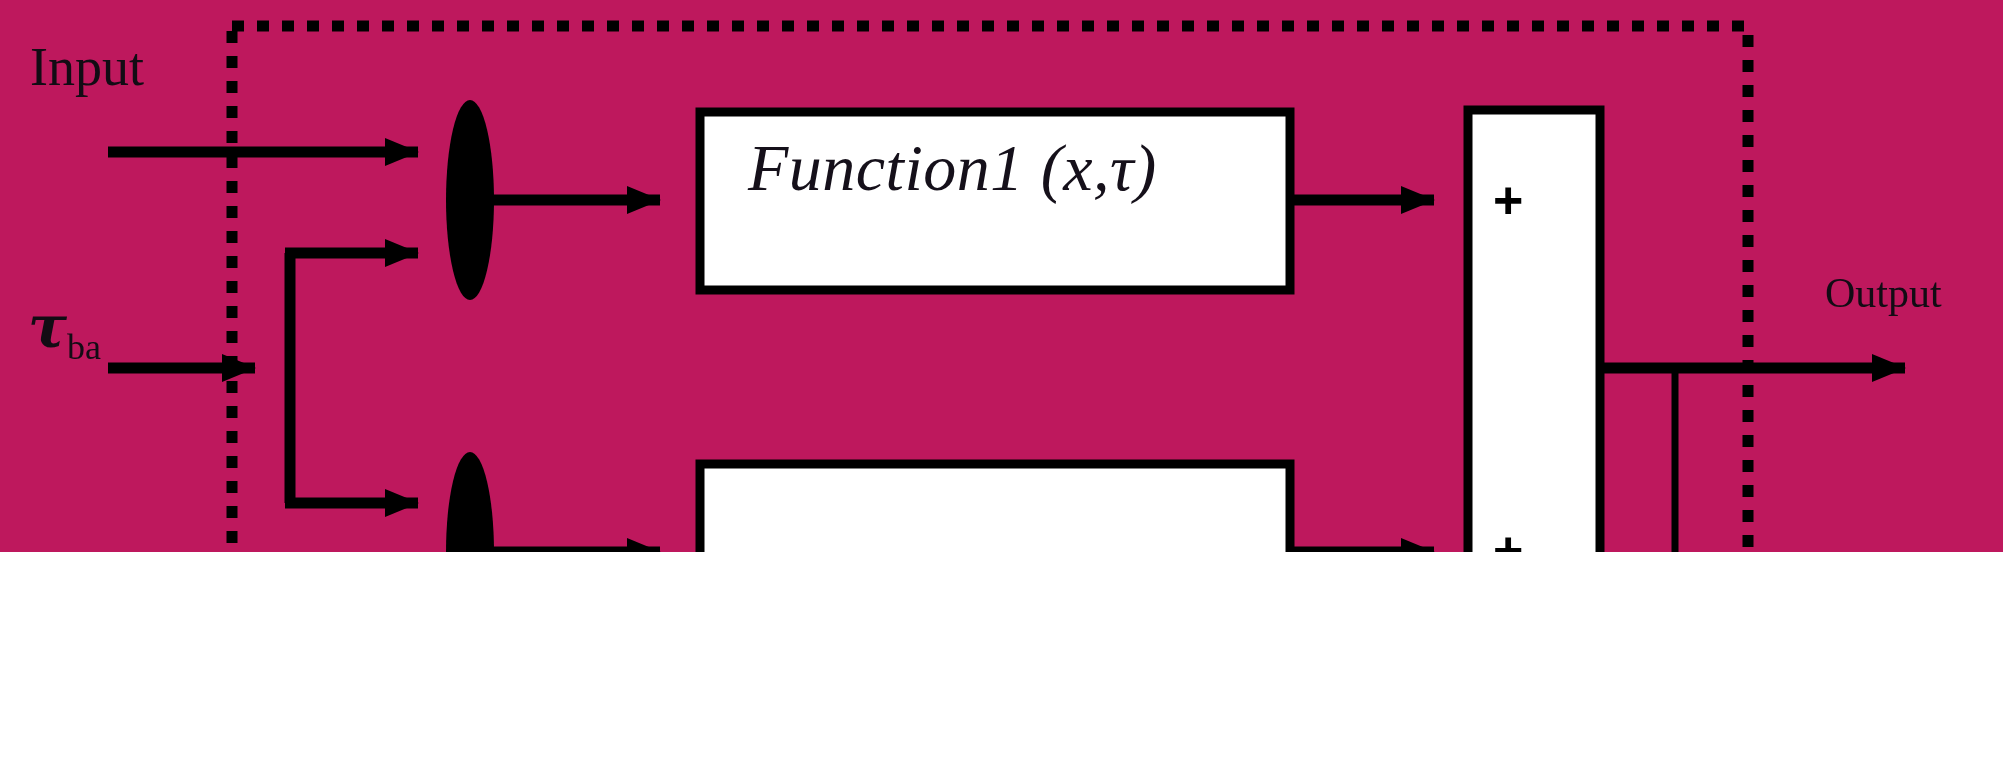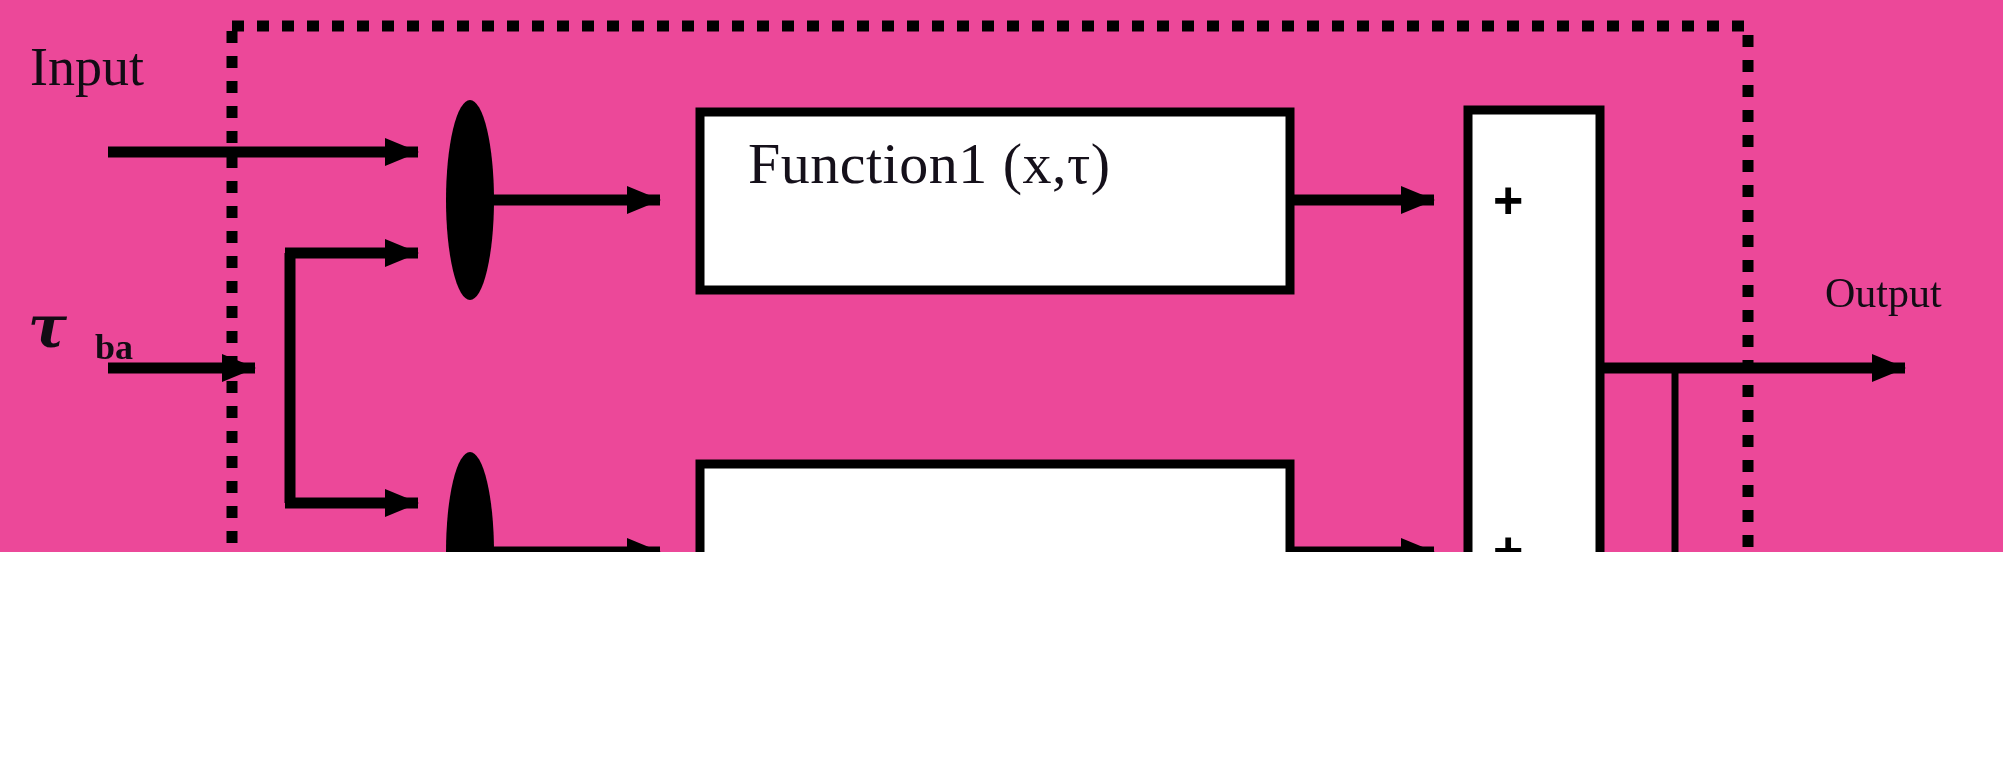--- a/index.html
+++ b/index.html
@@ -5,21 +5,21 @@
 <style>
   html, body {
     margin: 0;
     padding: 0;
     background: #ffffff;
   }
   #stage {
     position: relative;
     width: 2003px;
     height: 552px;
-    background: #ec4899;
+    background: #be185d;
     overflow: hidden;
     font-family: "Liberation Serif", "DejaVu Serif", serif;
   }
   #diagram-svg {
     position: absolute;
     left: 0;
     top: 0;
     width: 2003px;
     height: 780px;
     display: block;
@@ -49,30 +49,30 @@
     font-weight: bold;
   }
   #label-tau-ba .tau-sym {
     font-style: italic;
     font-family: "DejaVu Serif", "Liberation Serif", serif;
     font-weight: bold;
     font-size: 58px;
   }
   #label-tau-ba .tau-sub {
     font-size: 36px;
-    font-weight: bold;
+    font-weight: normal;
     vertical-align: sub;
     font-family: "Liberation Serif", "DejaVu Serif", serif;
-    margin-left: 28px;
   }
   .fn-text {
     position: absolute;
     color: #15101a;
     font-family: "Liberation Serif", "DejaVu Serif", serif;
-    font-size: 58px;
+    font-style: italic;
+    font-size: 66px;
     white-space: nowrap;
     letter-spacing: 0.5px;
   }
   #fn1-text { left: 748px; top: 130px; }
   #fn2-text { left: 748px; top: 482px; }
   .plus-sign {
     position: absolute;
     color: #000000;
     font-family: "Liberation Sans", "DejaVu Sans", sans-serif;
     font-weight: bold;

